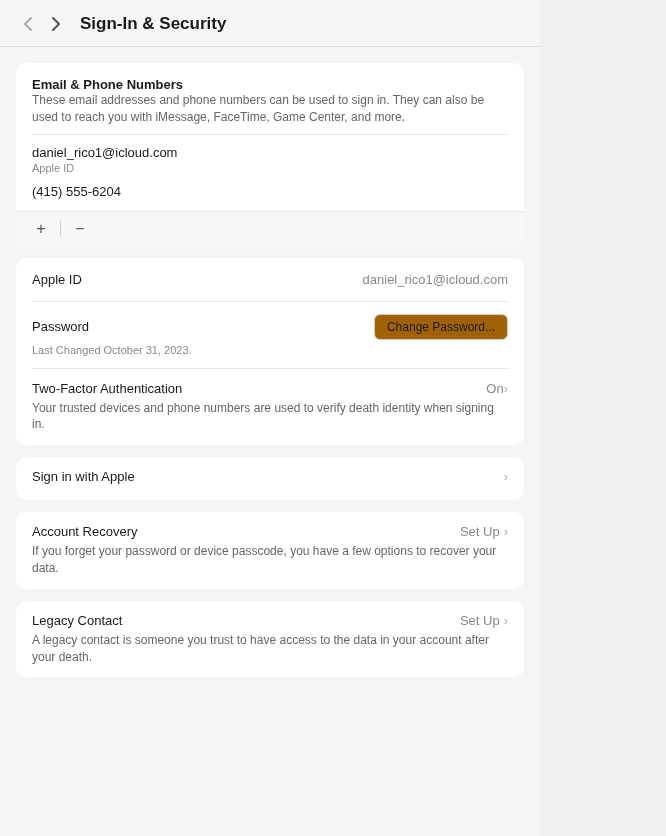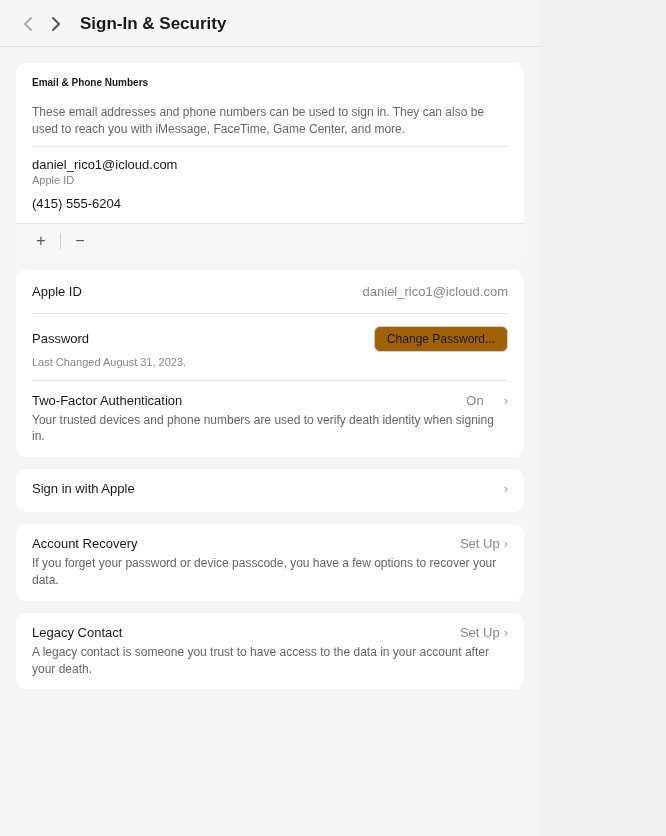--- a/index.html
+++ b/index.html
@@ -81,24 +81,24 @@
       border-radius: 10px;
       overflow: hidden;
     }
 
     
     .email-phone-header {
       padding: 14px 16px 8px 16px;
     }
 
     .card-section-title {
-      font-size: 10px;
+      font-size: 13px;
       font-weight: 600;
       color: #1a1a1a;
-      margin-bottom: 16px;
+      margin-bottom: 0;
     }
 
     .card-section-desc {
       font-size: 12px;
       color: #666;
       line-height: 1.4;
     }
 
     .divider {
       height: 1px;
@@ -216,21 +216,21 @@
     .tfa-top {
       display: flex;
       align-items: center;
       justify-content: space-between;
       margin-bottom: 4px;
     }
 
     .tfa-right {
       display: flex;
       align-items: center;
-      gap: 20px;
+      gap: 0;
     }
 
     .tfa-status {
       font-size: 13px;
       color: #888;
     }
 
     .chevron {
       color: #aaa;
       font-size: 13px;
@@ -360,21 +360,21 @@
         <span class="row-label">Apple ID</span>
         <span class="row-value">daniel_rico1@icloud.com</span>
       </div>
       <div class="divider"></div>
 
       <div class="password-section">
         <div class="password-top">
           <span class="row-label">Password</span>
           <button class="change-password-btn">Change Password...</button>
         </div>
-        <div class="last-changed">Last Changed August 31, 2023.</div>
+        <div class="last-changed">Last Changed October 31, 2023.</div>
       </div>
       <div class="divider"></div>
 
       <div class="tfa-section">
         <div class="tfa-top">
           <span class="row-label">Two-Factor Authentication</span>
           <div class="tfa-right">
             <span class="tfa-status">On</span>
             <span class="chevron">›</span>
           </div>

